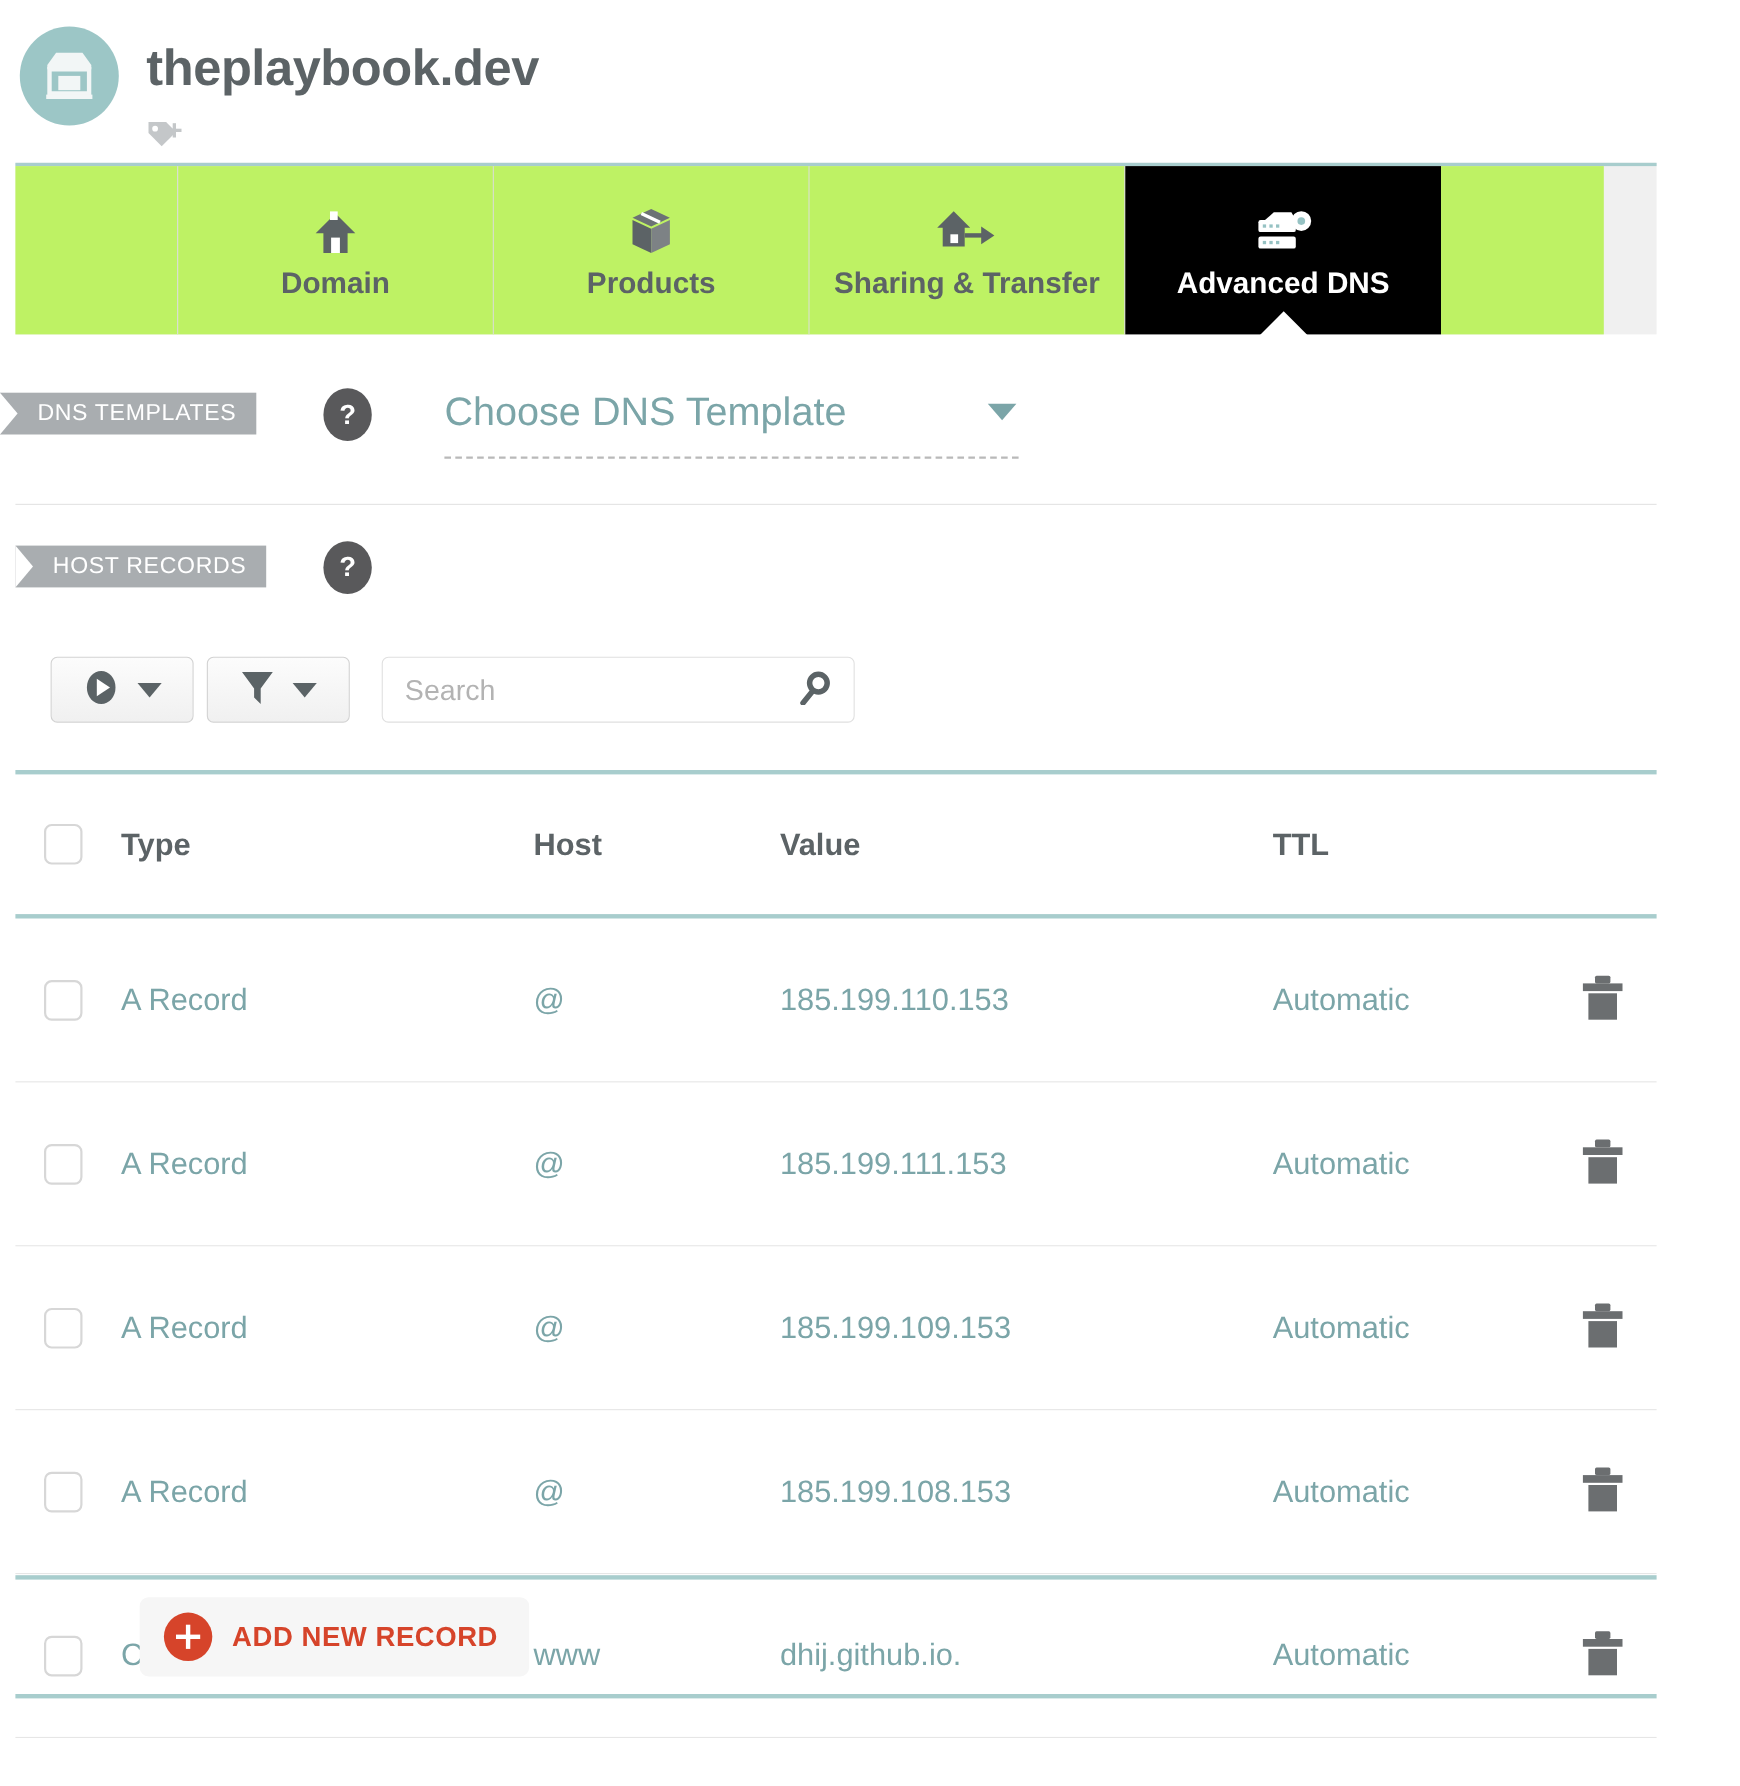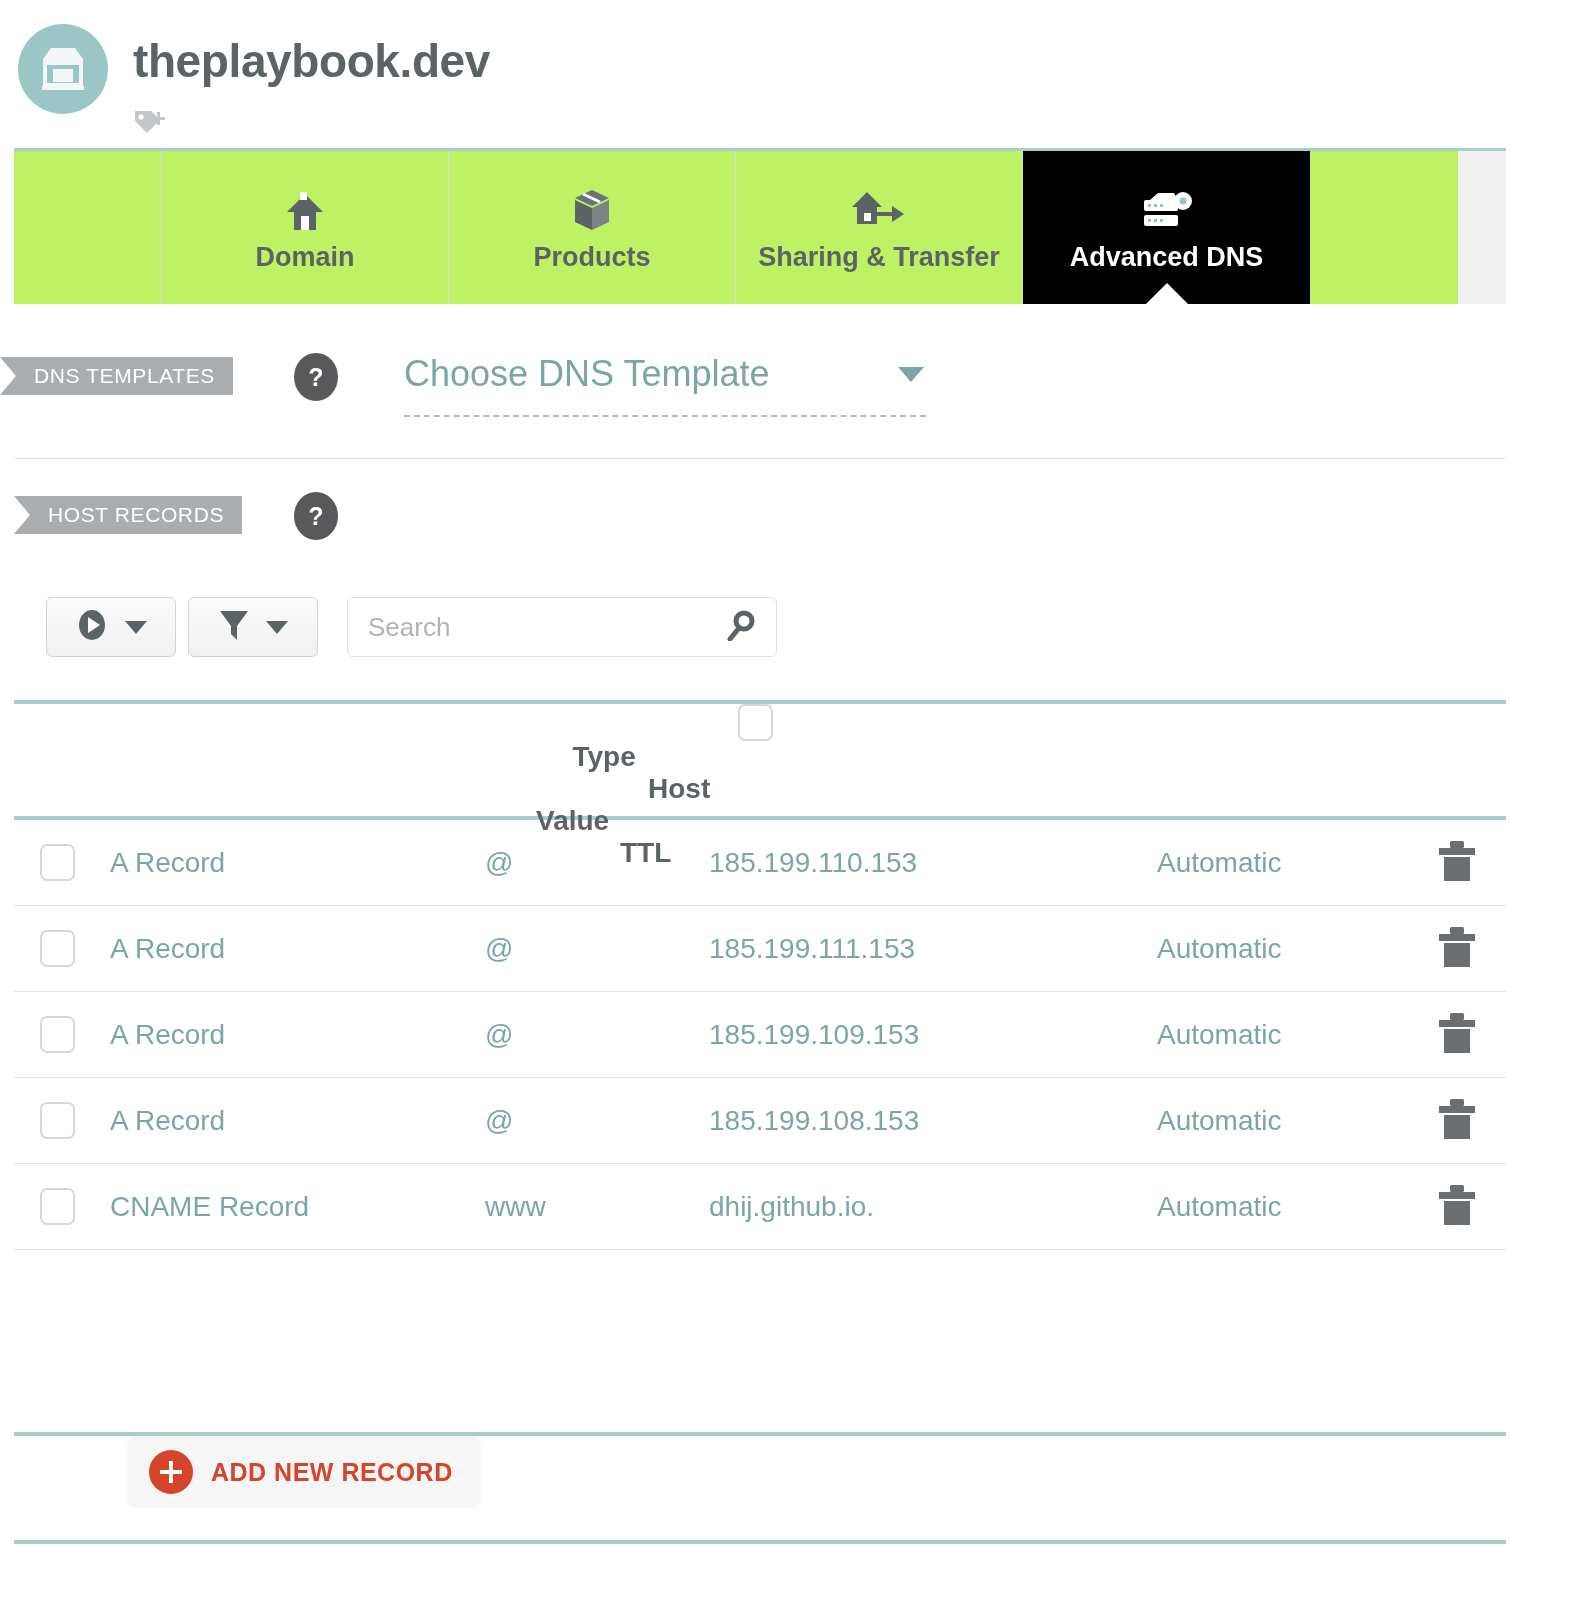--- a/index.html
+++ b/index.html
@@ -250,28 +250,27 @@
     top: 700px;
     width: 1492px;
   }
   .rule-teal {
     border-top: 4px solid #a8cdcd;
     width: 100%;
   }
   .trow {
     display: flex;
     align-items: center;
-    height: 86px;
+    height: 149px;
     border-bottom: 1px solid #e6e6e6;
     box-sizing: border-box;
   }
   .trow.header-row {
-    height: 112px;
+    height: 127px;
     border-bottom: none;
-    flex-direction: column;
   }
   .cell-check { width: 96px; flex: none; padding-left: 26px; box-sizing: border-box; }
   .cell-type  { width: 375px; flex: none; }
   .cell-host  { width: 224px; flex: none; }
   .cell-value { width: 448px; flex: none; }
   .cell-ttl   { width: 280px; flex: none; }
   .cell-del   { flex: 1; display: flex; justify-content: center; padding-right: 46px; box-sizing: border-box; }
 
   .chk {
     width: 35px;
@@ -297,21 +296,21 @@
     position: absolute;
     left: 14px;
     top: 1432px;
     width: 1492px;
   }
   .footer .rule-top { border-top: 4px solid #a8cdcd; }
   .footer .rule-bot { border-top: 4px solid #a8cdcd; }
   .add-zone {
     height: 104px;
     display: flex;
-    align-items: flex-start;
+    align-items: center;
     padding-left: 113px;
     box-sizing: border-box;
   }
   .add-btn {
     display: inline-flex;
     align-items: center;
     gap: 18px;
     background: #f6f6f6;
     border-radius: 8px;
     padding: 14px 28px 14px 22px;

